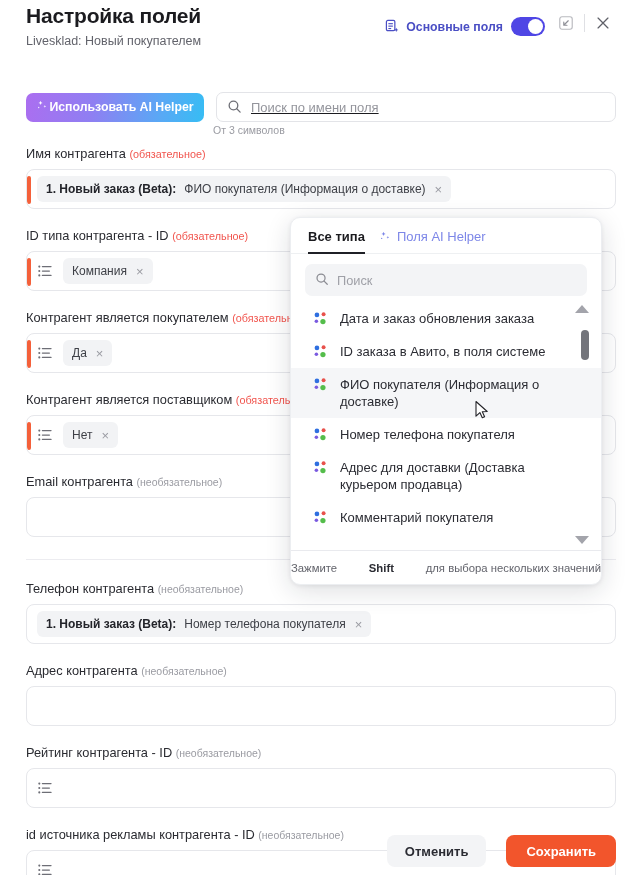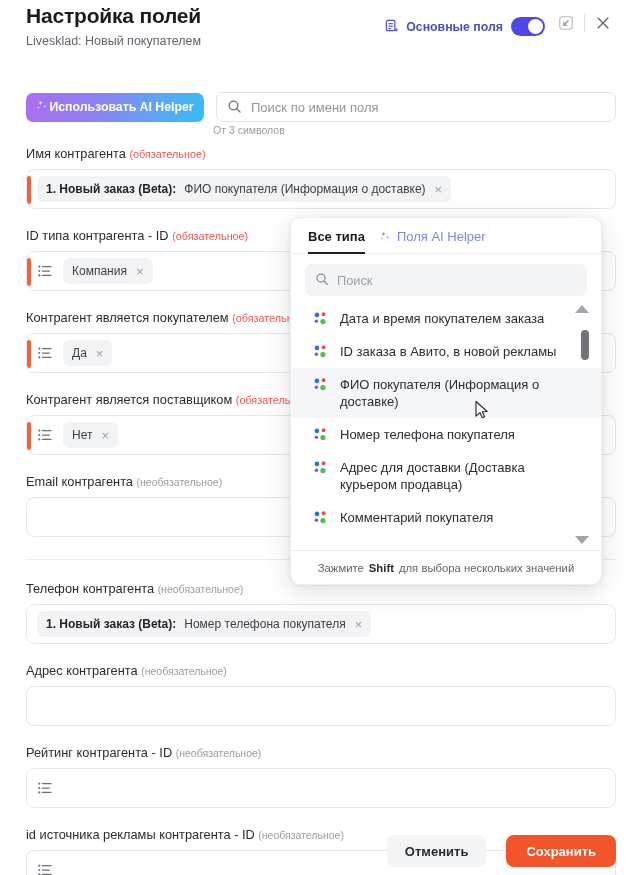--- a/index.html
+++ b/index.html
@@ -81,21 +81,21 @@
     cursor: pointer; flex: none;
   }
   .search-wrap {
     position: relative; flex: 1; height: 30px;
   }
   .search-input {
     width: 100%; height: 30px;
     border: 1px solid #e3e4e8; border-radius: 7px;
     padding: 0 10px 0 34px;
     font-size: 13px; font-family: inherit; color: #1b1b1f;
-    background: #fff; outline: none;
+    background: #fff; outline: none; text-decoration: underline;
   }
   .search-input::placeholder { color: #94959c; }
   .search-ico {
     position: absolute; left: 11px; top: 7px;
     width: 15px; height: 15px; pointer-events: none;
   }
   .search-hint {
     position: absolute; left: 213px; top: 124px;
     font-size: 10.5px; color: #9a9ba2;
   }
@@ -211,21 +211,21 @@
     border-top: 8px solid #a3a4ab;
   }
   .dd-scroll {
     position: absolute; right: 12px; top: 28px;
     width: 8px; height: 30px; border-radius: 5px; background: #73747b;
     cursor: pointer;
   }
   .dd-foot {
     position: absolute; left: 0; right: 0; bottom: 0;
     height: 34px; border-top: 1px solid #e9eaee;
-    display: flex; align-items: center; justify-content: center;
+    display: flex; align-items: center; justify-content: space-between;
     font-size: 11.3px; color: #62636b; gap: 5px;
   }
   .dd-foot b { color: #2b2c33; font-weight: bold; }
 
   
   .footer {
     position: absolute; right: 16px; bottom: 8px;
     display: flex; align-items: center; gap: 20px;
   }
   .btn {
@@ -451,30 +451,30 @@
     </div>
 
     <div class="dd-list" id="dd-list-root">
         <div class="dd-item">
           <span class="dot-ico"><svg viewBox="0 0 16 16" width="15" height="15">
               <circle cx="4.2" cy="4.2" r="2.5" fill="#2f6fe0"></circle>
               <circle cx="11.3" cy="3.4" r="2.1" fill="#e8514b"></circle>
               <circle cx="3.6" cy="11.0" r="1.9" fill="#7a5ae0"></circle>
               <circle cx="10.6" cy="11.2" r="2.8" fill="#54bd4b"></circle>
             </svg></span>
-          <span>Дата и время покупателем заказа</span>
+          <span>Дата и заказ обновления заказа</span>
         </div>
         <div class="dd-item">
           <span class="dot-ico"><svg viewBox="0 0 16 16" width="15" height="15">
               <circle cx="4.2" cy="4.2" r="2.5" fill="#2f6fe0"></circle>
               <circle cx="11.3" cy="3.4" r="2.1" fill="#e8514b"></circle>
               <circle cx="3.6" cy="11.0" r="1.9" fill="#7a5ae0"></circle>
               <circle cx="10.6" cy="11.2" r="2.8" fill="#54bd4b"></circle>
             </svg></span>
-          <span>ID заказа в Авито, в новой рекламы</span>
+          <span>ID заказа в Авито, в поля системе</span>
         </div>
         <div class="dd-item hover">
           <span class="dot-ico"><svg viewBox="0 0 16 16" width="15" height="15">
               <circle cx="4.2" cy="4.2" r="2.5" fill="#2f6fe0"></circle>
               <circle cx="11.3" cy="3.4" r="2.1" fill="#e8514b"></circle>
               <circle cx="3.6" cy="11.0" r="1.9" fill="#7a5ae0"></circle>
               <circle cx="10.6" cy="11.2" r="2.8" fill="#54bd4b"></circle>
             </svg></span>
           <span>ФИО покупателя (Информация о доставке)</span>
         </div>

